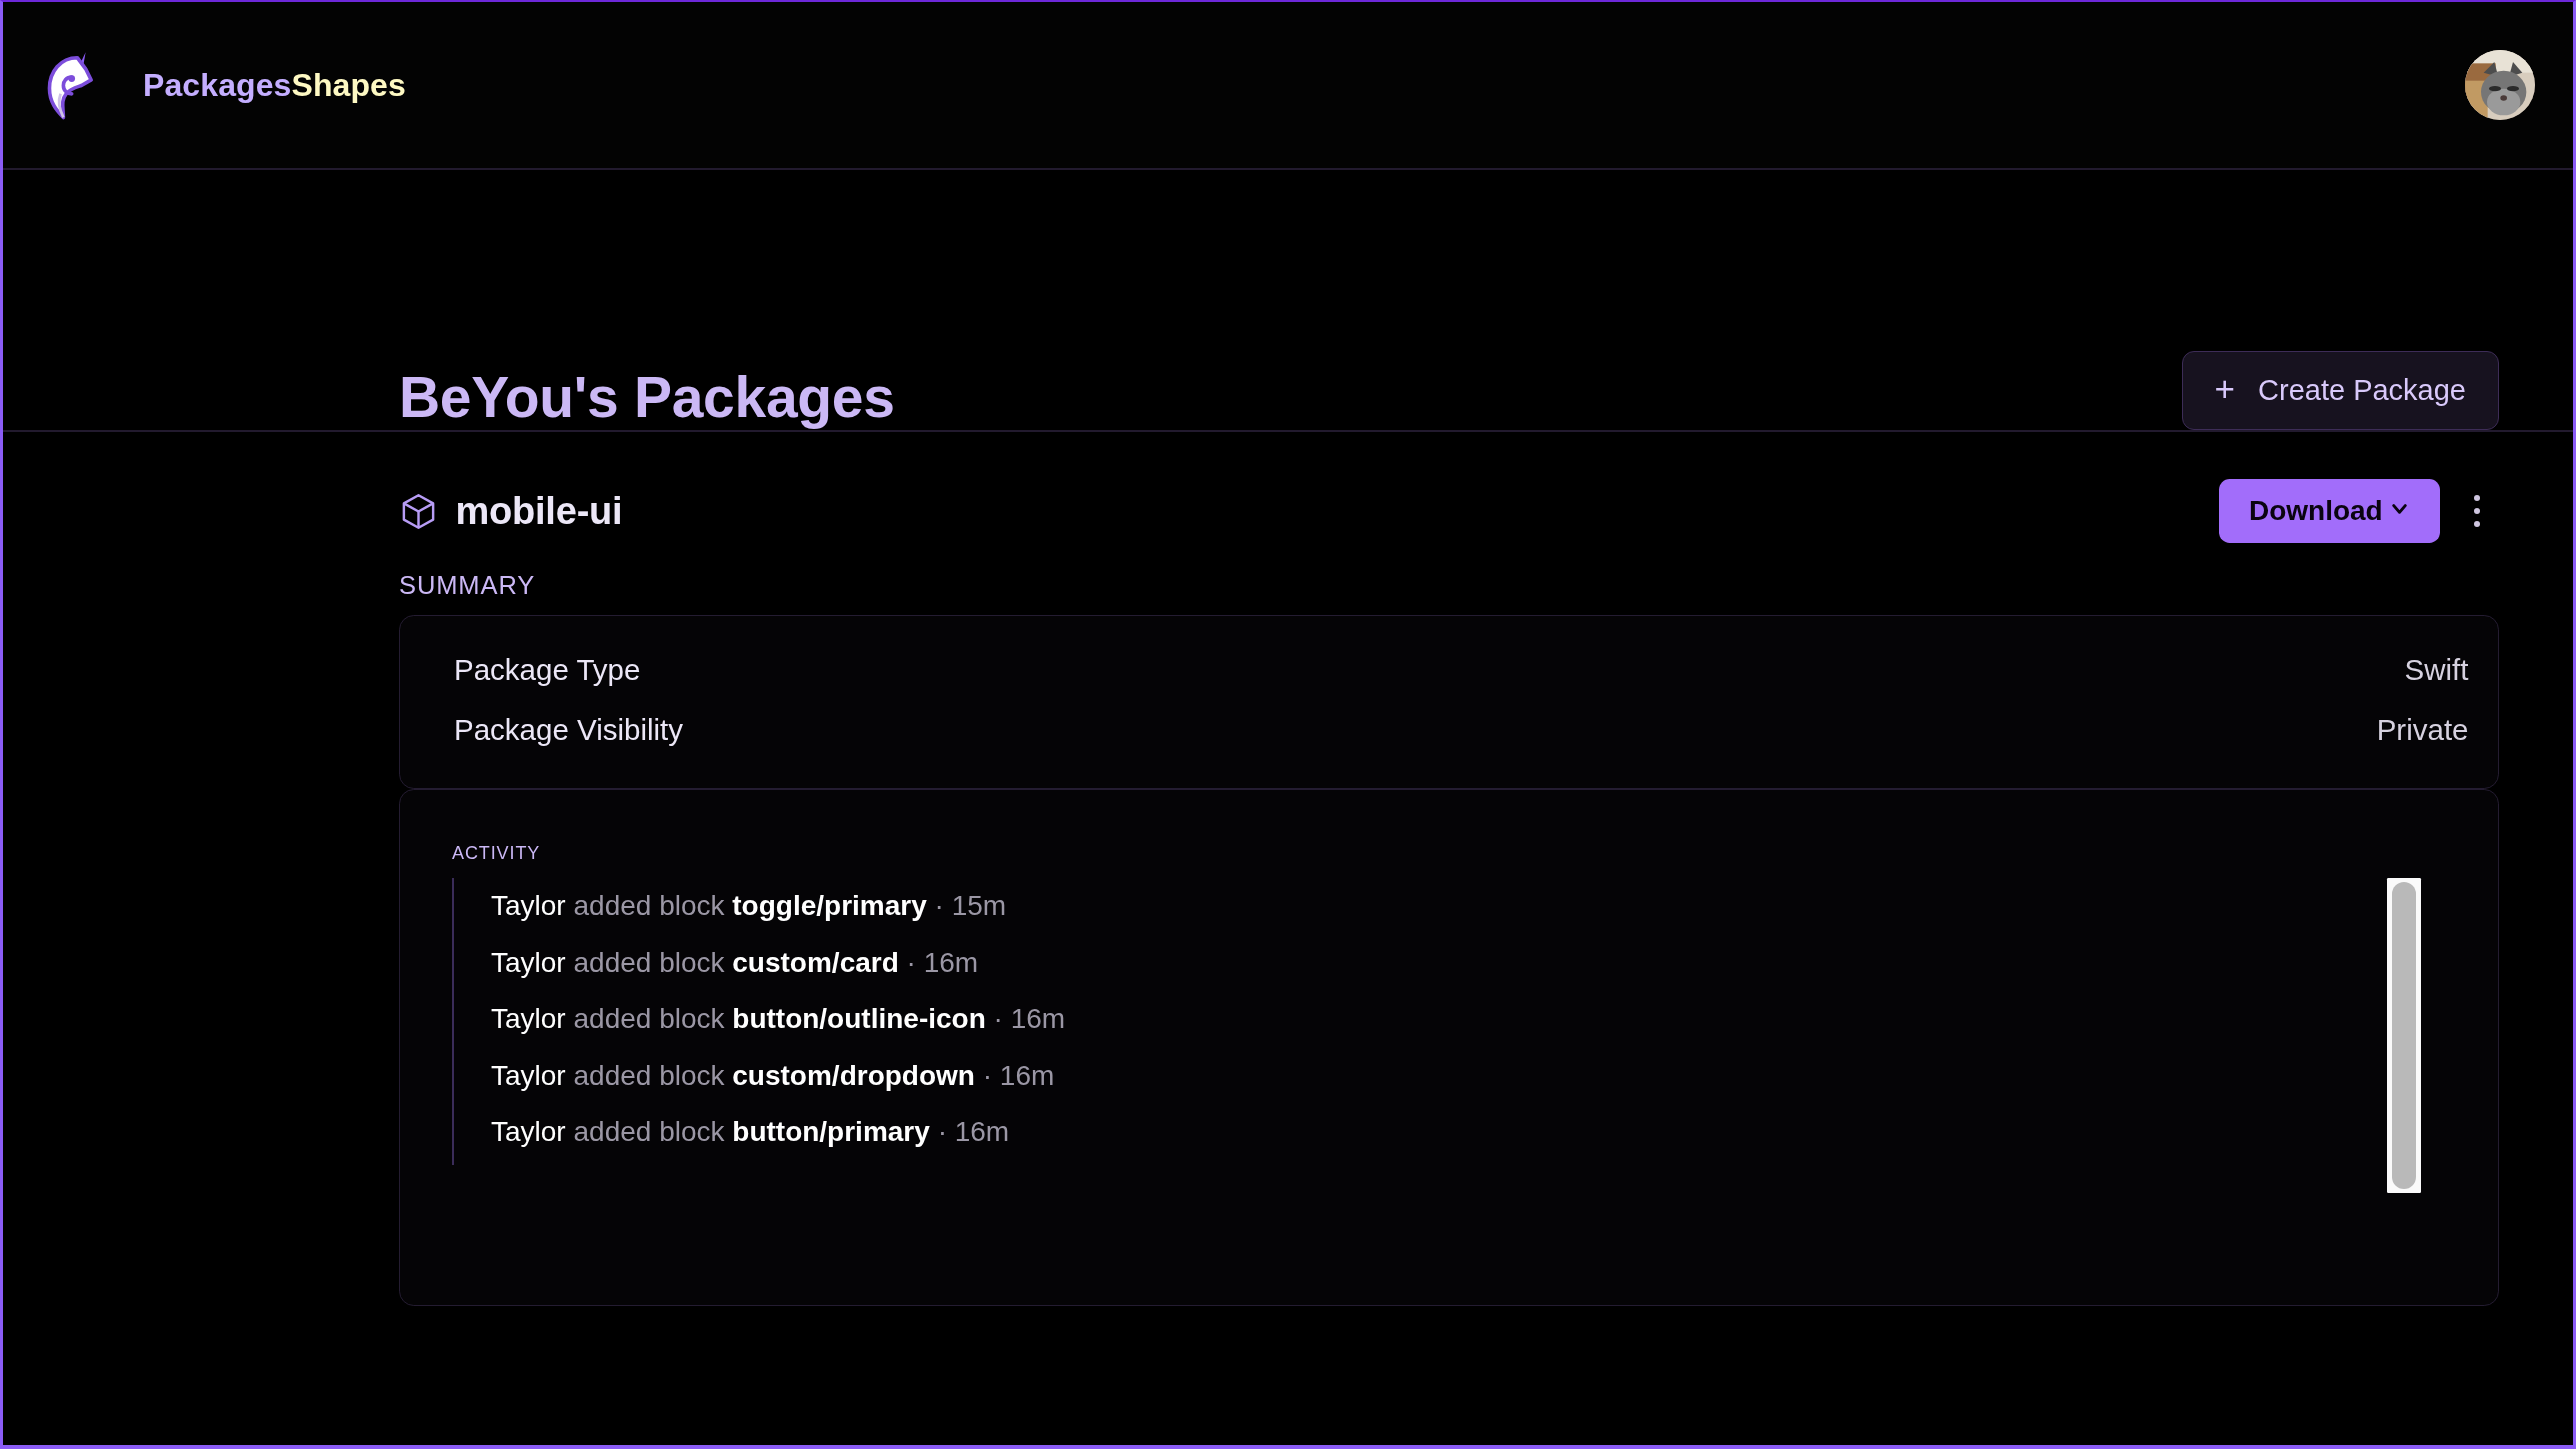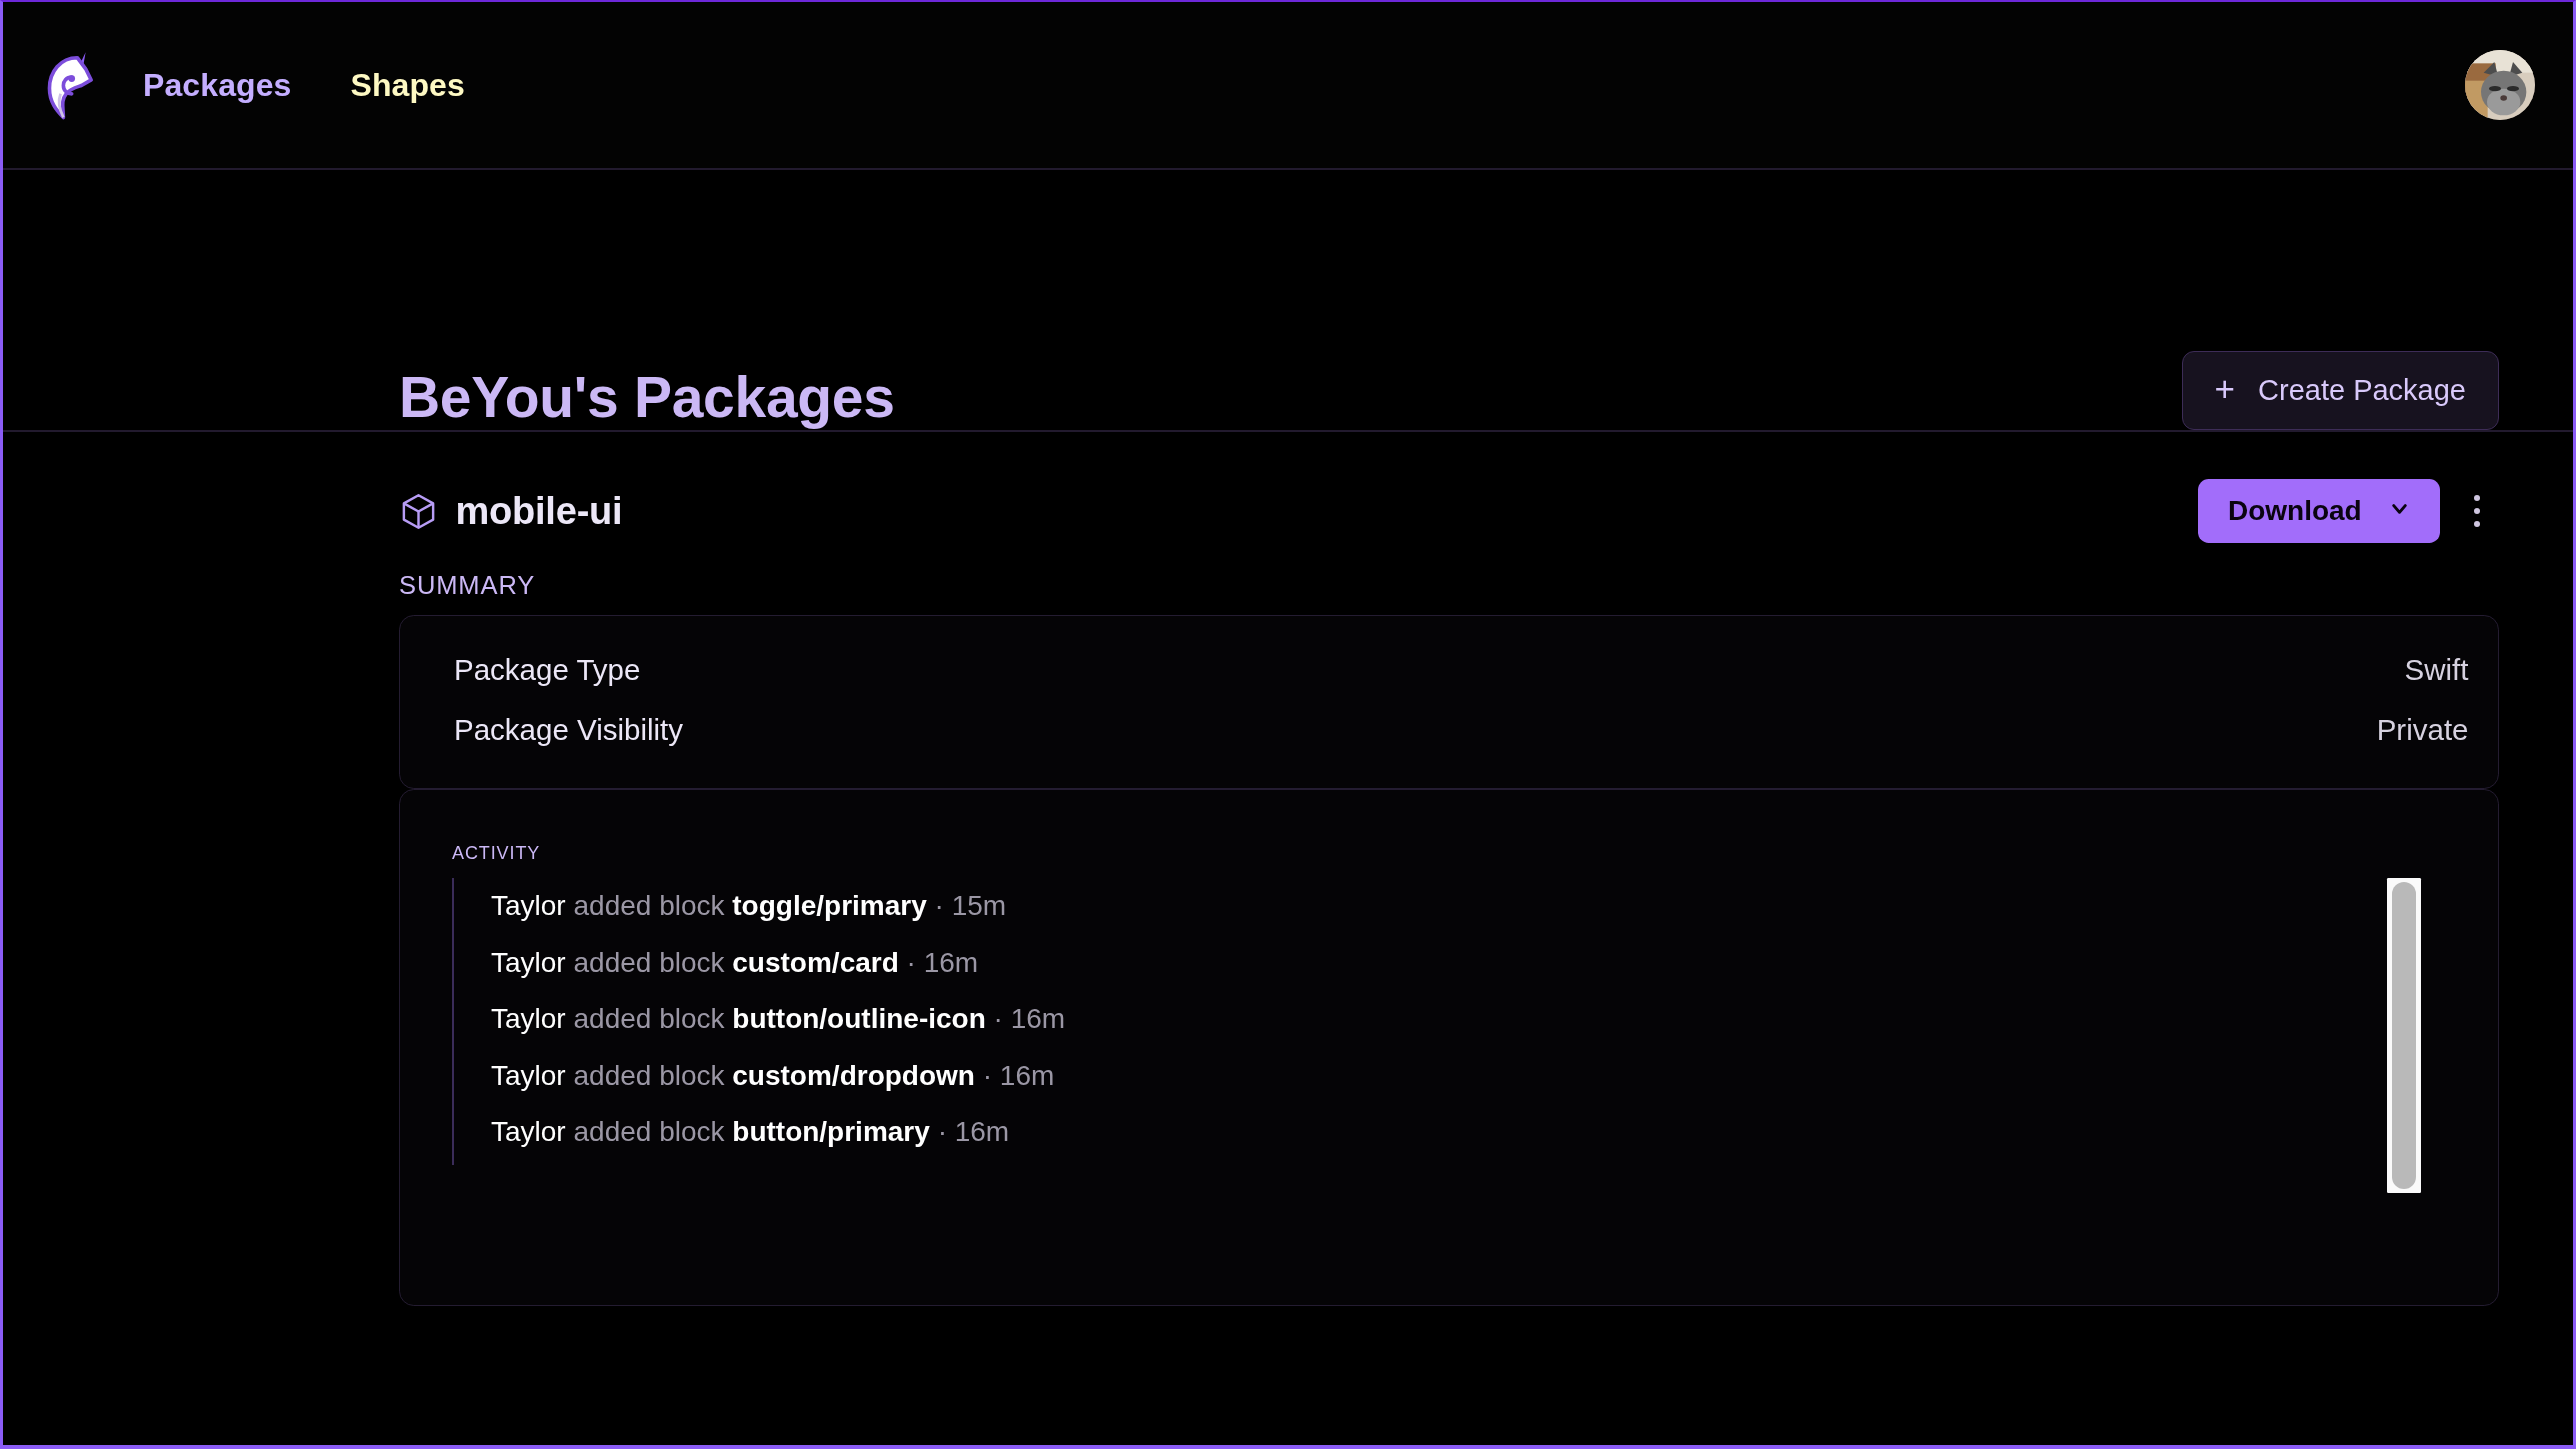--- a/index.html
+++ b/index.html
@@ -37,21 +37,20 @@
     flex: 0 0 auto;
     margin-right: 24px;
     display: flex;
     align-items: center;
     justify-content: center;
   }
 
   .nav-links {
     display: flex;
     align-items: center;
-    gap: 59px;
   }
 
   .nav-link {
     font-size: 32px;
     font-weight: 700;
     letter-spacing: 0.1px;
     color: #fef9c3;
     cursor: pointer;
     white-space: nowrap;
   }
@@ -142,21 +141,21 @@
     color: #ece7f7;
     letter-spacing: -0.2px;
     white-space: nowrap;
   }
 
   .pkg-spacer { flex: 1 1 auto; }
 
   .btn-download {
     display: inline-flex;
     align-items: center;
-    gap: 26px;
+    gap: 5px;
     height: 64px;
     padding: 0 29.5px;
     border: none;
     border-radius: 10.7px;
     background: #a26dfa;
     color: #0a0410;
     font-size: 28px;
     font-weight: 700;
     cursor: pointer;
     white-space: nowrap;

